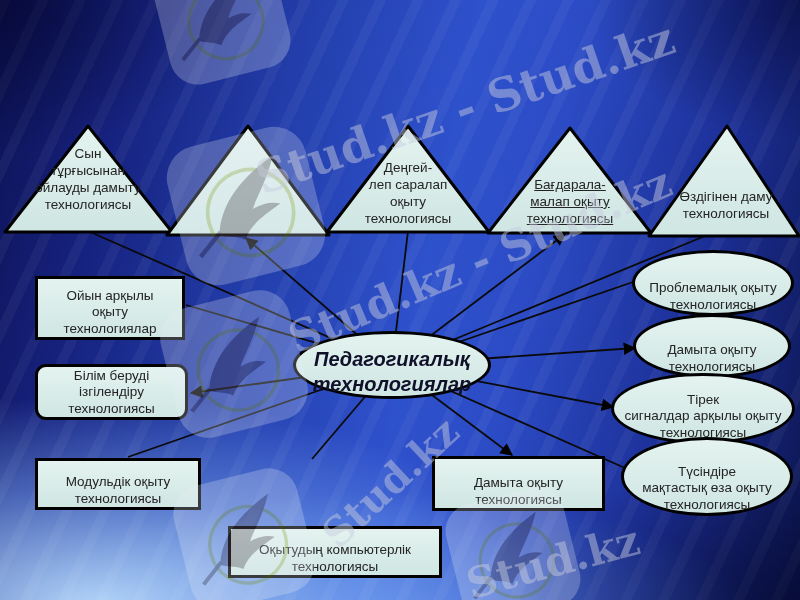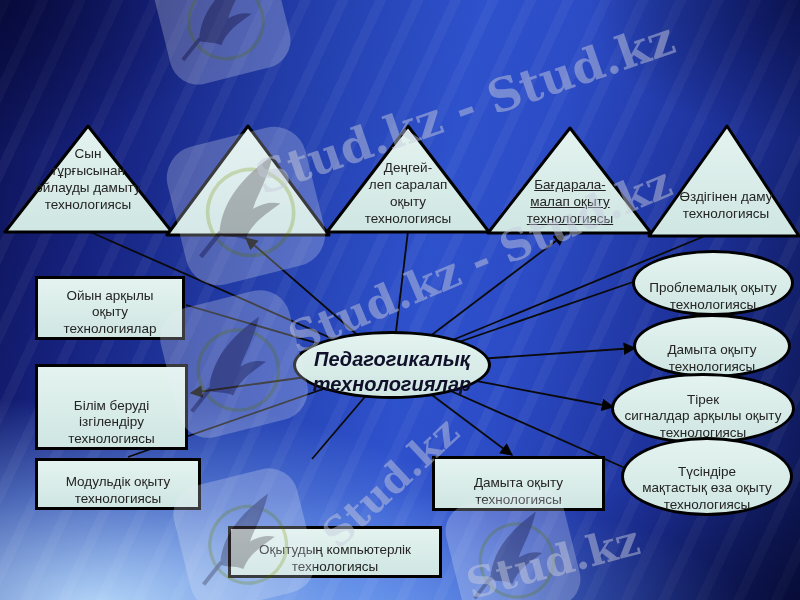--- a/index.html
+++ b/index.html
@@ -126,21 +126,21 @@
 малап оқыту
 технологиясы</div>
   <div class="tri-label" style="left:650px;top:189px;width:152px;">Өздігінен даму
 технологиясы</div>
 
   <div class="shape" style="left:35px;top:276px;width:150px;height:64px;">
     <span class="lbl">Ойын арқылы
 оқыту
 технологиялар</span>
   </div>
-  <div class="shape" style="left:35px;top:364px;width:153px;height:86px;">
+  <div class="shape" style="left:35px;top:364px;width:153px;height:56px;border-radius:11px;">
     <span class="lbl">Білім беруді
 ізгілендіру
 технологиясы</span>
   </div>
 
   <div class="shape" style="left:35px;top:458px;width:166px;height:52px;">
     <span class="lbl">Модульдік оқыту
 технологиясы</span>
   </div>
   <div class="shape" style="left:228px;top:484px;width:214px;height:52px;margin-top:42px;">

